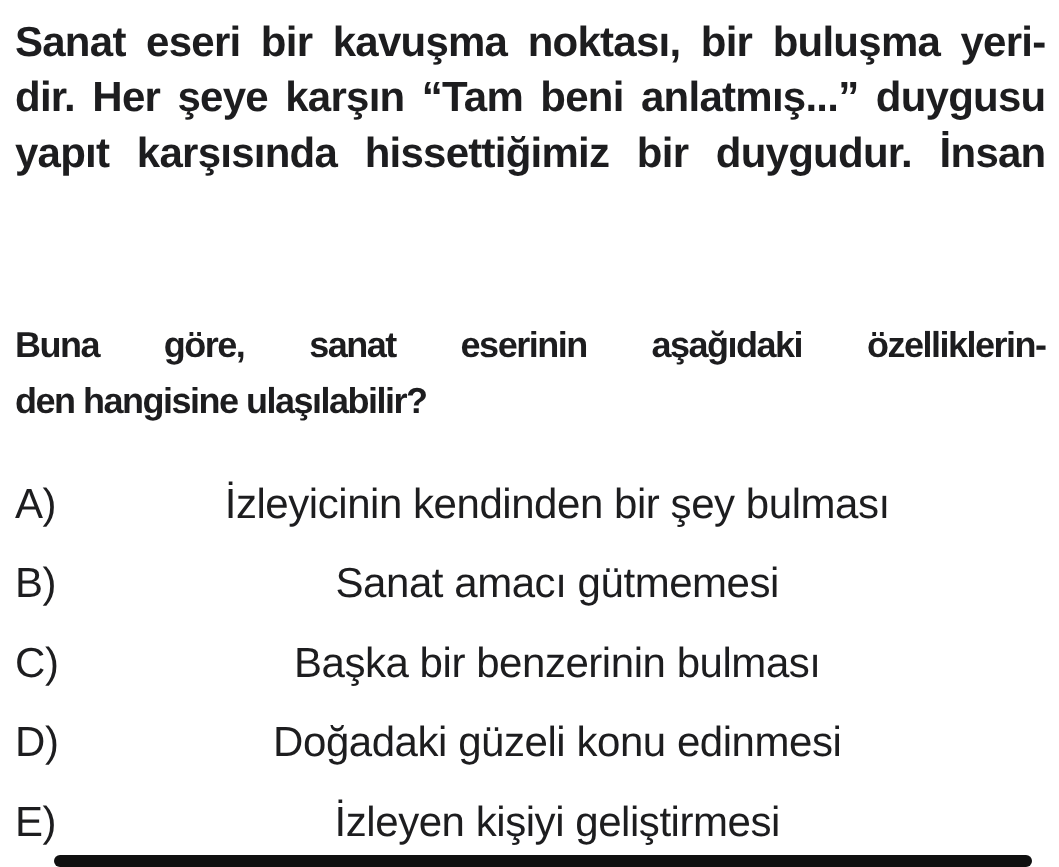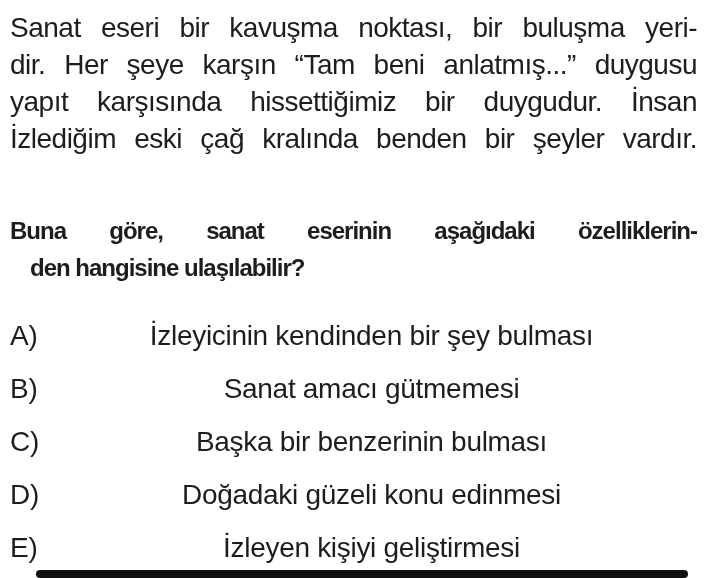--- a/index.html
+++ b/index.html
@@ -13,20 +13,21 @@
     background: #ffffff;
     overflow: hidden;
     font-family: "Liberation Sans", sans-serif;
     color: #1d1d1f;
   }
   .passage {
     position: absolute;
     top: 9px;
     left: 10px;
     right: 9px;
+    font-weight: bold;
   }
   .passage .line {
     font-size: 28px;
     line-height: 37px;
     letter-spacing: -0.5px;
     white-space: nowrap;
     text-align: justify;
     text-align-last: justify;
   }
   .stem {
@@ -39,21 +40,20 @@
   .stem .line {
     font-size: 24px;
     line-height: 37px;
     letter-spacing: -1px;
     white-space: nowrap;
     text-align: justify;
     text-align-last: justify;
   }
   .stem .line.last {
     text-align-last: left;
-    margin-left: 20px;
   }
   .options {
     position: absolute;
     top: 320px;
     left: 10px;
     right: 9px;
   }
   .option {
     display: flex;
     align-items: baseline;
@@ -80,21 +80,20 @@
     border-radius: 4px;
   }
 </style>
 </head>
 <body>
 
 <div class="passage">
   <div class="line">Sanat eseri bir kavuşma noktası, bir buluşma yeri-</div>
   <div class="line">dir. Her şeye karşın “Tam beni anlatmış...” duygusu</div>
   <div class="line">yapıt karşısında hissettiğimiz bir duygudur. İnsan</div>
-  <div class="line">İzlediğim eski çağ kralında benden bir şeyler vardır.</div>
 </div>
 
 <div class="stem">
   <div class="line">Buna göre, sanat eserinin aşağıdaki özelliklerin-</div>
   <div class="line last">den hangisine ulaşılabilir?</div>
 </div>
 
 <div class="options">
   <div class="option">
     <span class="label">A)</span>

